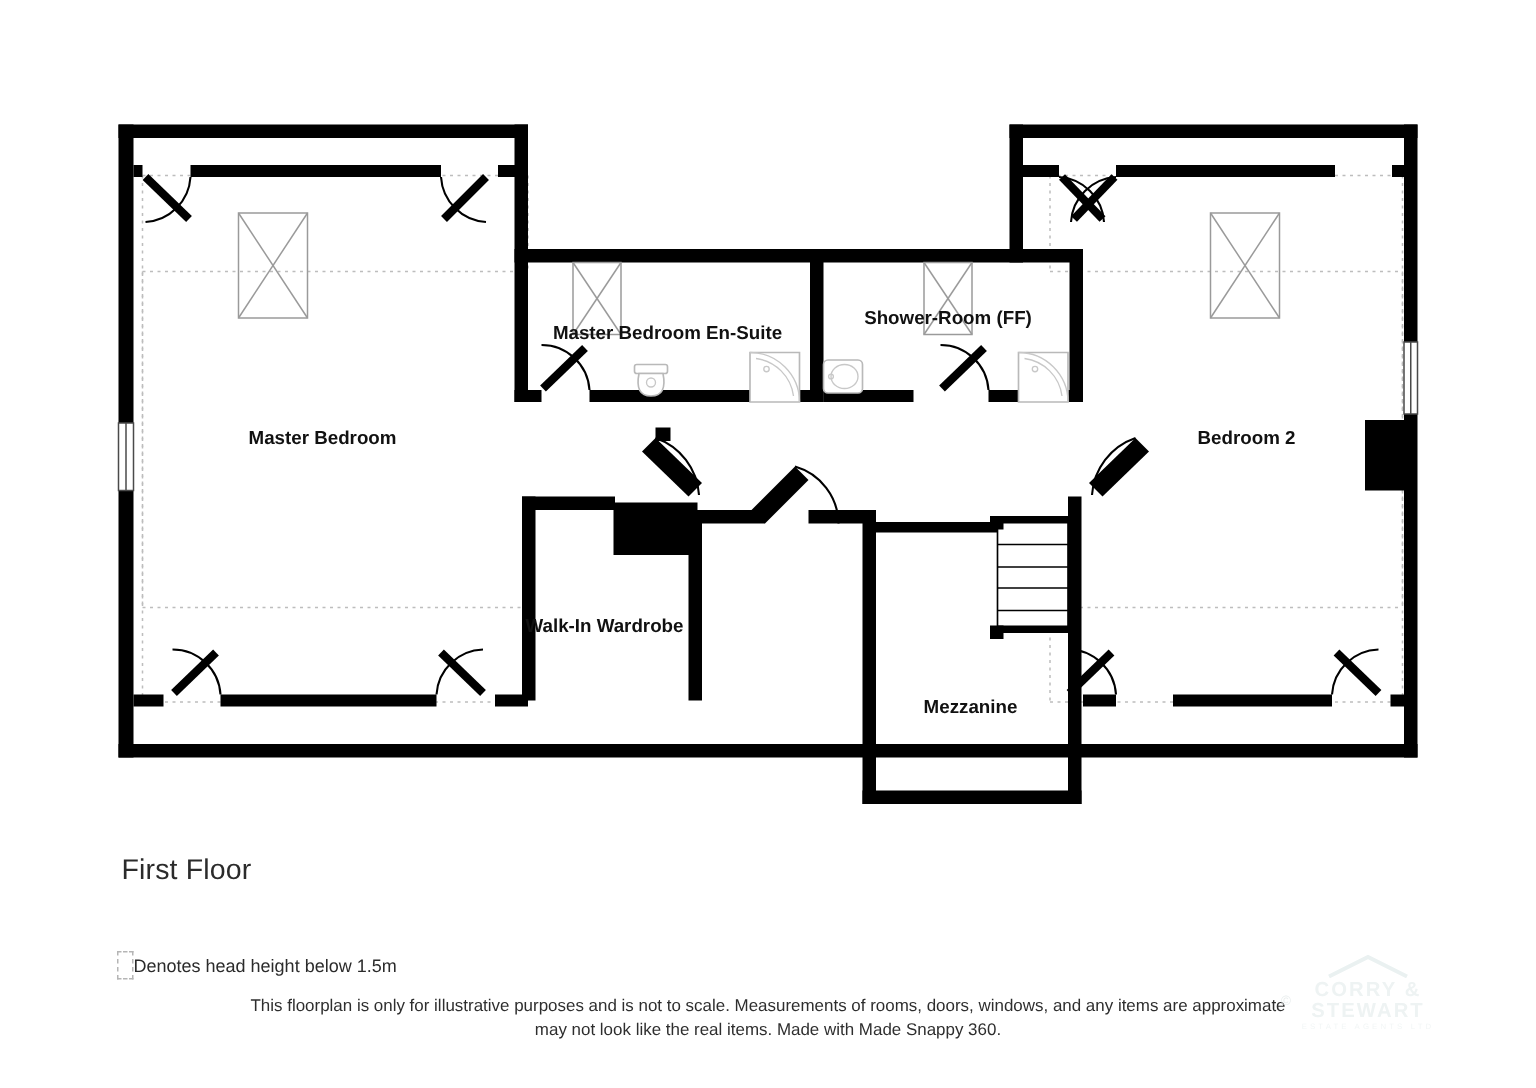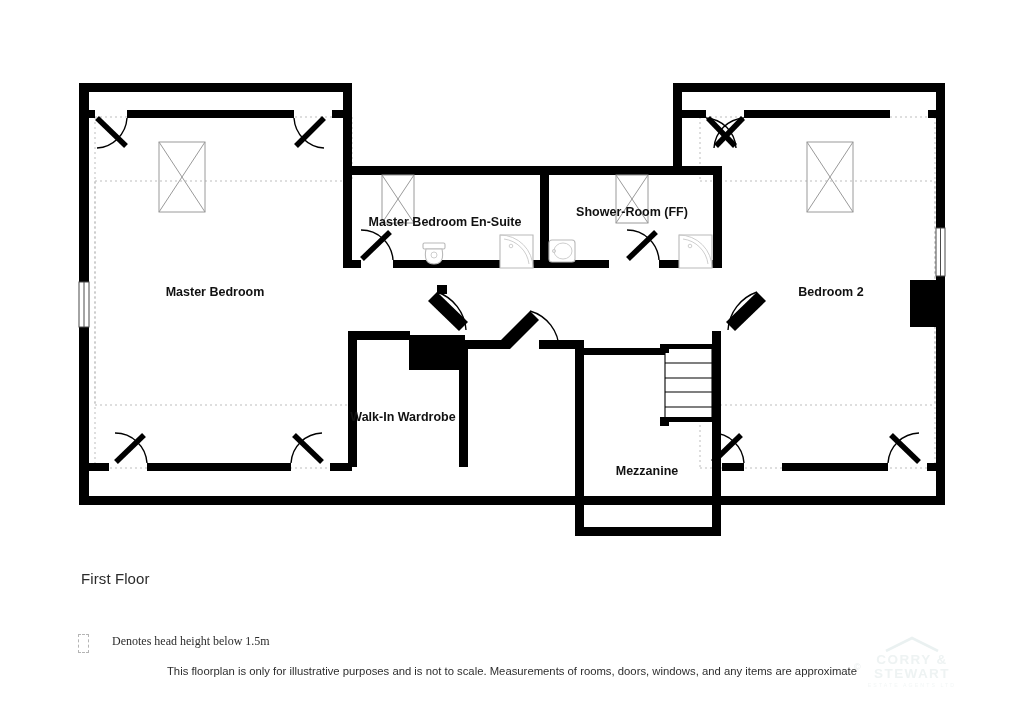--- a/index.html
+++ b/index.html
@@ -41,32 +41,32 @@
   .doorarc { stroke: #000000; stroke-width: 1.4; fill: none; }
   .doorleaf { stroke: #000000; stroke-width: 5.5; stroke-linecap: butt; fill:none; }
   .fixture { stroke: #b9b9b9; stroke-width: 1.1; fill: #ffffff; }
   .fixture-thin { stroke: #c8c8c8; stroke-width: 0.9; fill: none; }
   .stair { stroke: #000000; stroke-width: 1.1; fill: #ffffff; }
 
   #floor-title {
     position: absolute;
     left: 81px;
     top: 570px;
-    font-size: 15px;
+    font-size: 19px;
     color: #2b2b2b;
     font-family: "Liberation Sans", sans-serif;
     letter-spacing: 0.1px;
   }
   #legend {
     position: absolute;
     left: 78px;
     top: 634px;
     display: flex;
-    gap: 23px;
-    font-family: Liberation Serif, serif;
+    align-items: center;
+    gap: 0;
   }
   #legend-swatch {
     width: 11px;
     height: 19px;
     border: 1px dashed #b5b5b5;
     background: #ffffff;
     box-sizing: border-box;
   }
   #legend-text {
     font-size: 12px;
@@ -365,20 +365,21 @@
 
   <div id="floor-title">First Floor</div>
 
   <div id="legend">
     <div id="legend-swatch"></div>
     <div id="legend-text">Denotes head height below 1.5m</div>
   </div>
 
   <div id="disclaimer">
     <div>This floorplan is only for illustrative purposes and is not to scale. Measurements of rooms, doors, windows, and any items are approximate</div>
+    <div>may not look like the real items. Made with Made Snappy 360.</div>
   </div>
 
   <div id="brand-logo">
     <svg id="brand-chevron" width="58" height="16" viewBox="0 0 58 16">
       <path d="M3 15 L29 2 L55 15" fill="none" stroke="#eaf1f1" stroke-width="2.6"></path>
     </svg>
     <div id="brand-name">CORRY &amp; STEWART</div>
     <div id="brand-sub">ESTATE AGENTS LTD</div>
   </div>
   <div id="brand-mark">©</div>

